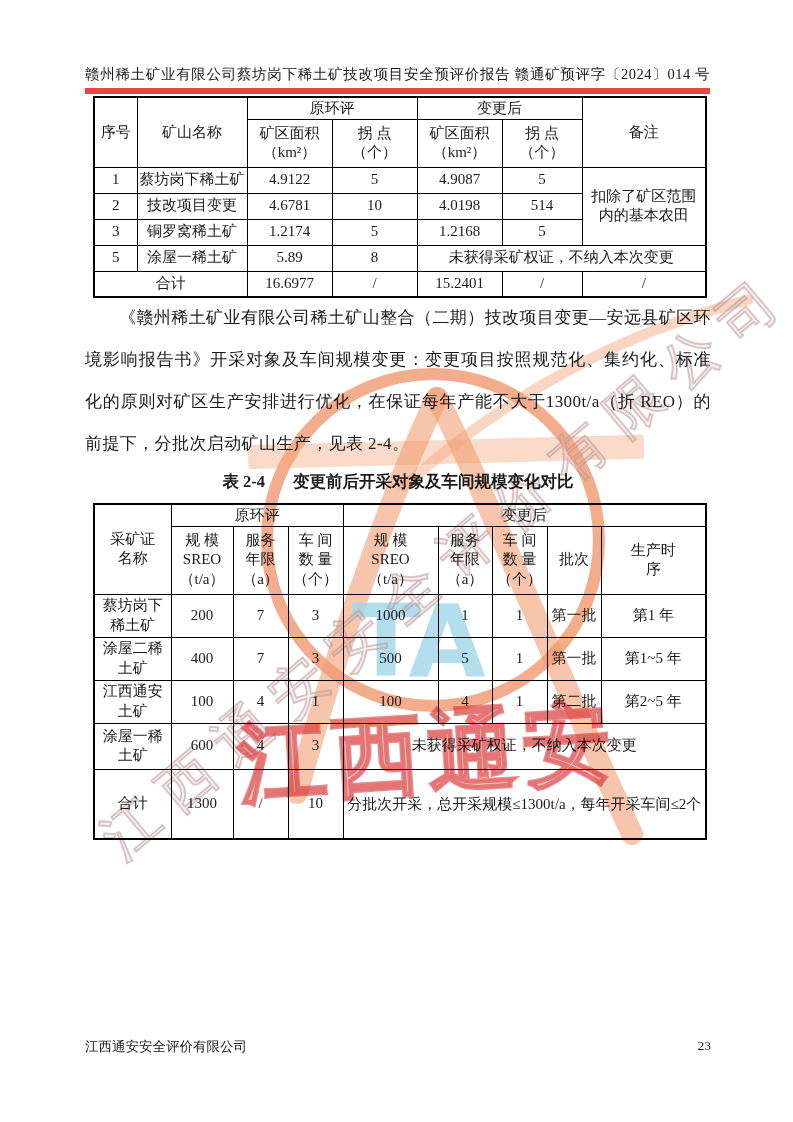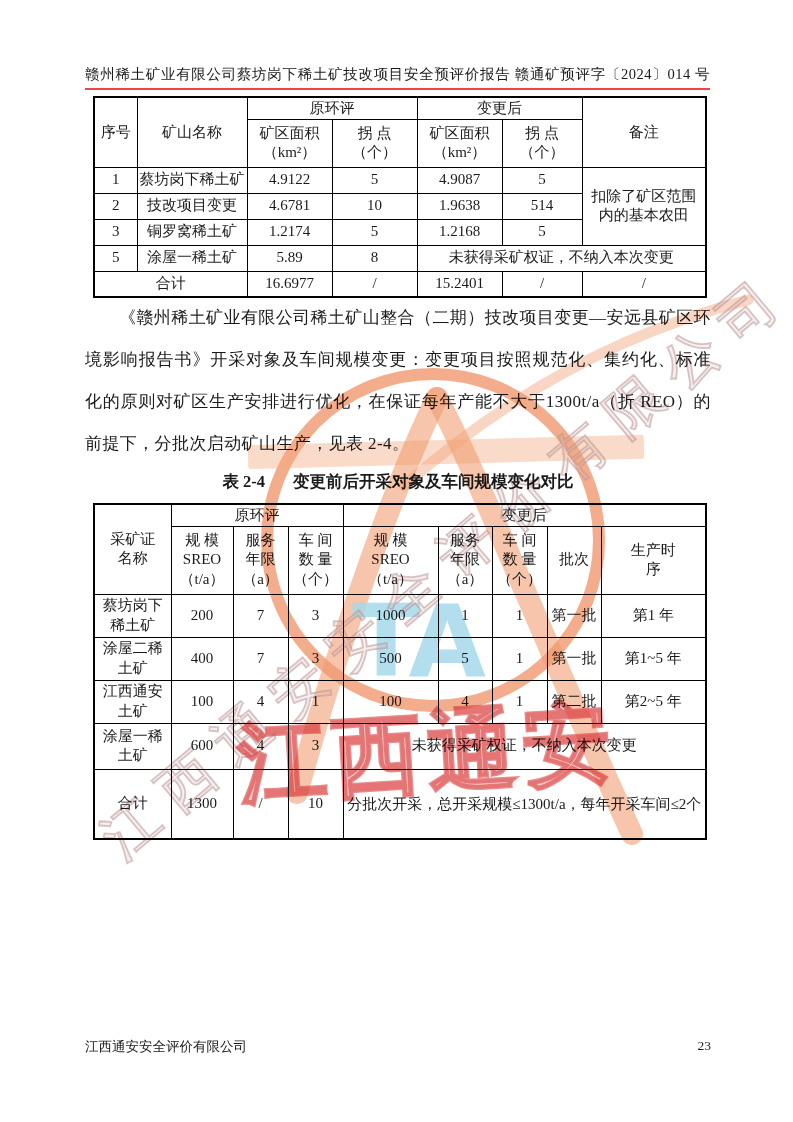--- a/index.html
+++ b/index.html
@@ -11,21 +11,21 @@
     font-family:"Liberation Serif","DejaVu Serif",serif;
     color:#1a1a1a;
     overflow:hidden;
   }
   .content{position:absolute;inset:0;z-index:1;}
 
   
   .doc-header{
     position:absolute;left:85px;top:63px;width:625px;
     font-size:14.5px;line-height:22px;
-    padding-bottom:3px;border-bottom:2px solid #ef4444;
+    padding-bottom:3px;border-bottom:6px solid #ef4444;
     text-align:justify;text-align-last:justify;
     white-space:nowrap;letter-spacing:.5px;
   }
 
   
   table{border-collapse:collapse;table-layout:fixed;}
   .dtable{position:absolute;left:93px;border:2px solid #000;}
   .dtable td,.dtable th{
     border:1px solid #000;
     font-weight:normal;
@@ -123,21 +123,21 @@
         <td class="num">5</td>
         <td class="num">4.9087</td>
         <td class="num">5</td>
         <td rowspan="3">扣除了矿区范围内的基本农田</td>
       </tr>
       <tr style="height:26px">
         <td>2</td>
         <td>技改项目变更</td>
         <td class="num">4.6781</td>
         <td class="num">10</td>
-        <td class="num">1.9638</td>
+        <td class="num">4.0198</td>
         <td class="num">514</td>
       </tr>
       <tr style="height:26px">
         <td>3</td>
         <td>铜罗窝稀土矿</td>
         <td class="num">1.2174</td>
         <td class="num">5</td>
         <td class="num">1.2168</td>
         <td class="num">5</td>
       </tr>

